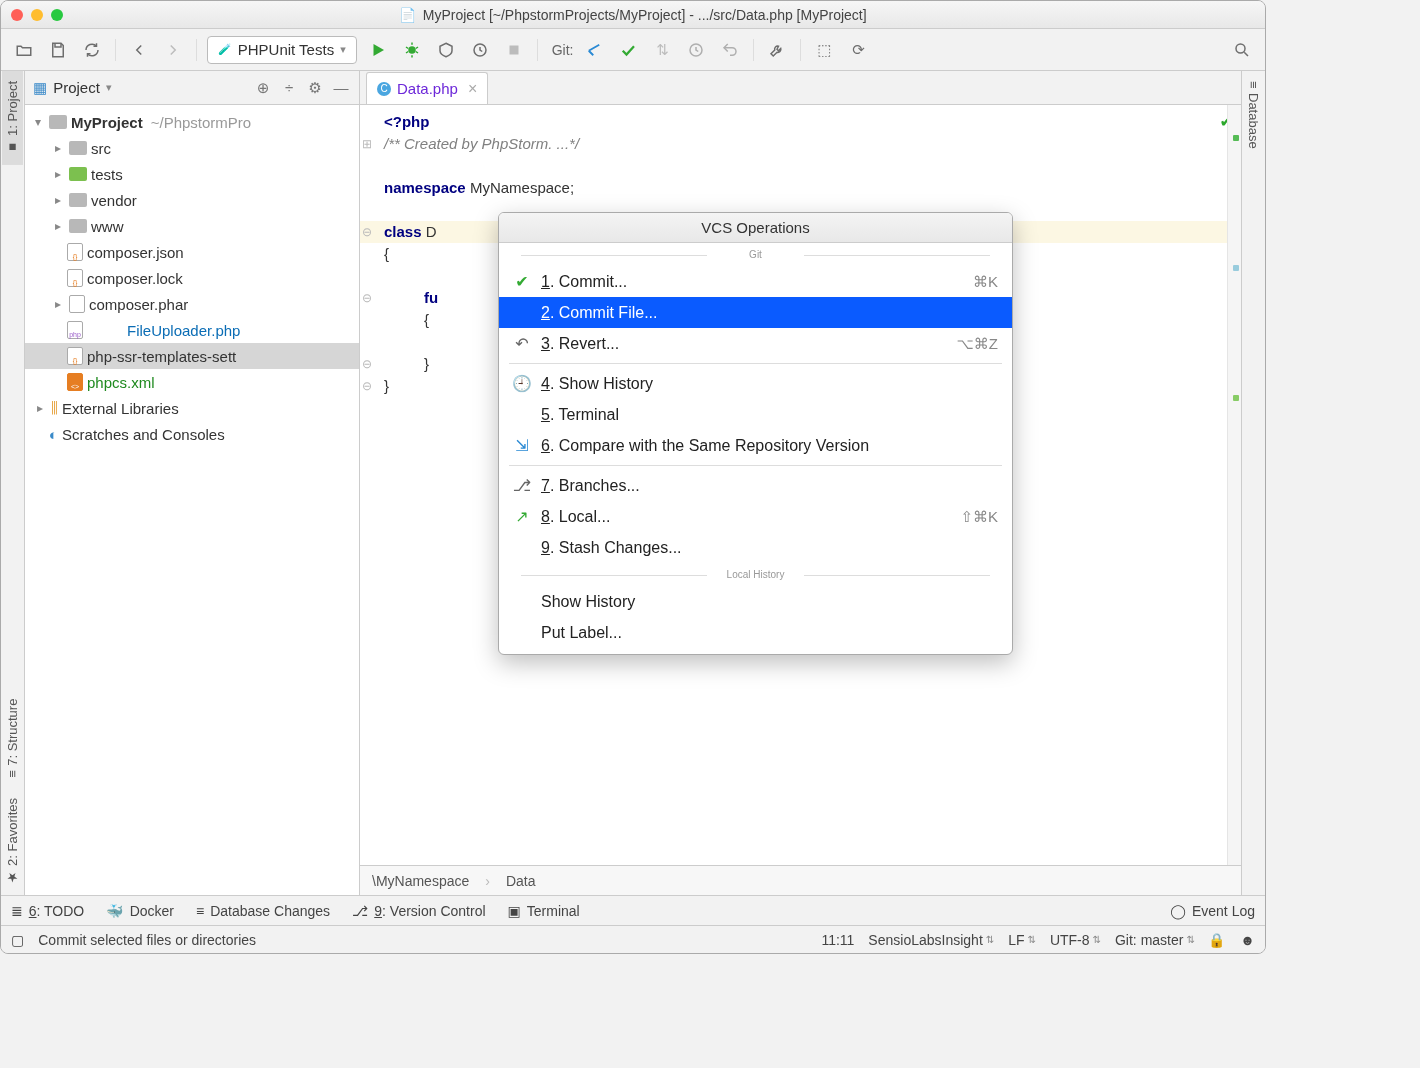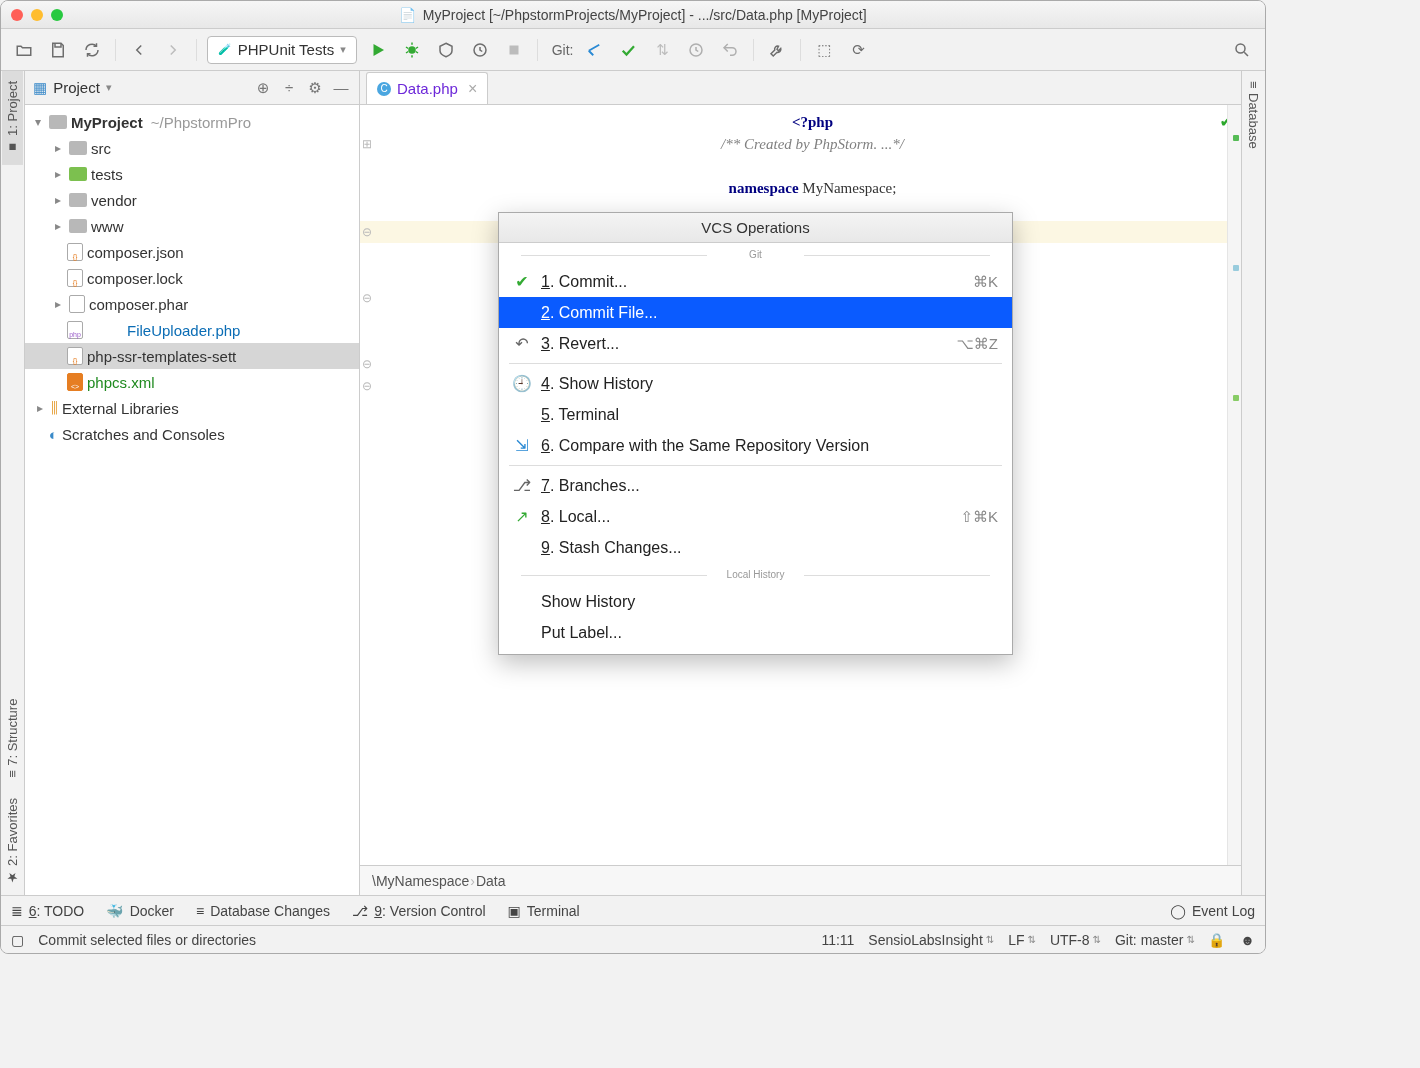--- a/index.html
+++ b/index.html
@@ -45,32 +45,32 @@
 .proj-path { color:#999; margin-left:4px; }
 .txt-green { color:#1f8a1f; }
 .txt-blue { color:#0b6db5;margin-left:40px; }
 
 
 .editor-area { flex:1; display:flex; flex-direction:column; background:#fff; position:relative; }
 .editor-tabs { height:34px; background:#f2f2f2; border-bottom:1px solid #ccc; display:flex; align-items:flex-end; }
 .etab { height:32px; background:#fff; border:1px solid #ccc; border-bottom:none; border-radius:3px 3px 0 0; display:flex; align-items:center; padding:0 10px; gap:6px; margin-left:6px; }
 .etab .circ { width:14px; height:14px; border-radius:50%; background:#4aa6e0; color:#fff; font-size:10px; display:flex; align-items:center; justify-content:center; }
 .etab .close { color:#aaa; font-size:16px; margin-left:4px; }
-.code { font-family:Liberation Serif, serif; font-size:15px; padding:6px 0 6px 24px; line-height:22px; position:relative; background:#fff;text-align:center; }
+.code { font-family:Liberation Sans, sans-serif; font-size:15px; padding:6px 0 6px 24px; line-height:22px; position:relative; background:#fff; }
 .code .kw { color:#000080; font-weight:bold; }
 .code .cm { color:#808080; font-style:italic; }
 .code .hl-line { background:#fcf7e3; margin-left:-24px; padding-left:24px; }
 .check-ok { position:absolute; top:6px; right:8px; color:#2ca82c; font-size:16px; }
 .gutter-fold { position:absolute; left:2px; color:#bbb; font-size:12px; }
-.breadcrumb { height:30px; border-top:1px solid #ccc; background:#f7f7f7; display:flex; align-items:center; padding:0 12px; font-size:14px; color:#555; gap:1px; }
+.breadcrumb { height:30px; border-top:1px solid #ccc; background:#f7f7f7; display:flex; align-items:center; padding:0 12px; font-size:14px; color:#555; gap:16px; }
 .marker-strip { position:absolute; right:0; top:34px; bottom:30px; width:14px; background:#f5f5f5; border-left:1px solid #e5e5e5; }
 .marker { position:absolute; right:2px; width:6px; height:6px; border-radius:1px; }
 
 
-.popup { position:absolute; left:498px; top:212px; width:515px; background:#fff; border:1px solid #aaa; border-radius:0; box-shadow:0 8px 24px rgba(0,0,0,0.25); overflow:hidden; z-index:100; }
+.popup { position:absolute; left:498px; top:212px; width:515px; background:#fff; border:1px solid #aaa; border-radius:6px; box-shadow:0 8px 24px rgba(0,0,0,0.25); overflow:hidden; z-index:100; }
 .popup-title { height:30px; background:linear-gradient(#f4f4f4,#e8e8e8); border-bottom:1px solid #ccc; text-align:center; line-height:30px; font-size:15px; color:#333; }
 .popup-sect { text-align:center; color:#999; font-size:10px; position:relative; margin:6px 12px; }
 .popup-sect::before,.popup-sect::after { content:""; position:absolute; top:50%; width:38%; height:1px; background:#ddd; }
 .popup-sect::before{left:10px;} .popup-sect::after{right:10px;}
 .popup-row { display:flex; align-items:center; height:31px; padding:0 14px; gap:10px; font-size:16px; color:#222; }
 .popup-row.selected { background:#0a5bff; color:#fff; }
 .popup-row .p-ico { width:18px; display:flex; justify-content:center; color:#666; }
 .popup-row.selected .p-ico{ color:#fff;}
 .popup-row .label { flex:1; }
 .popup-row .short { color:#888; font-size:15px; }

